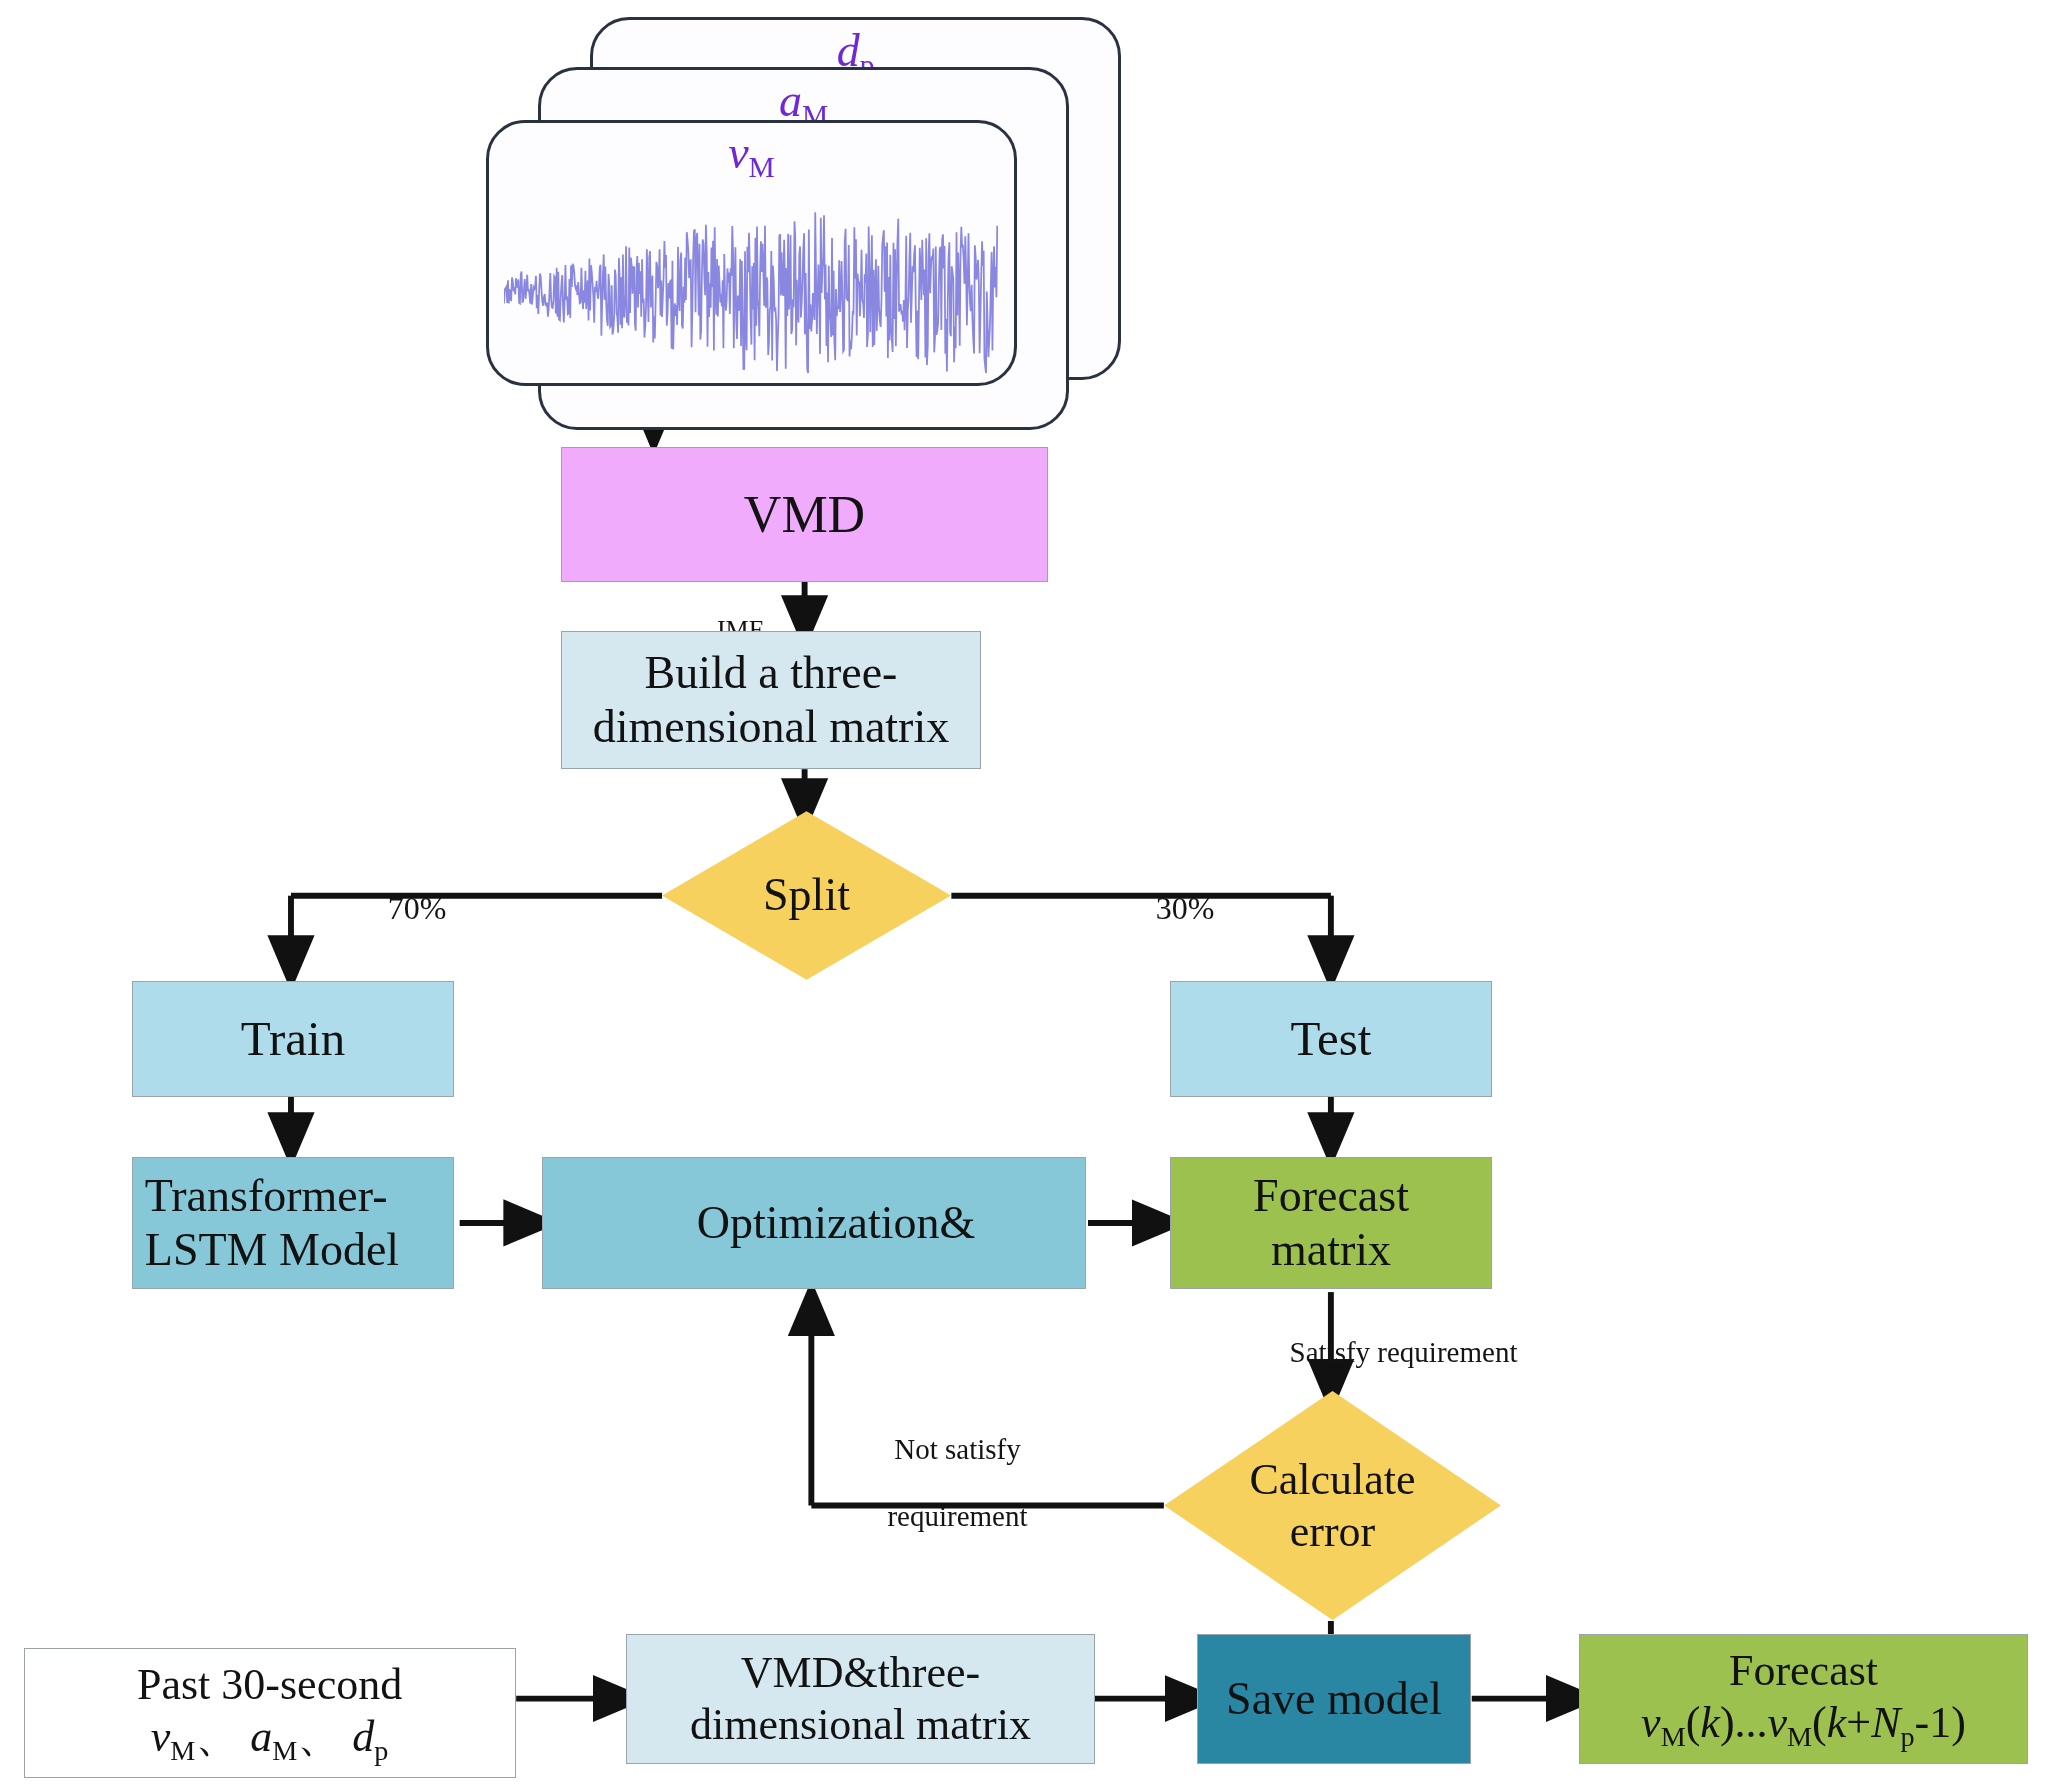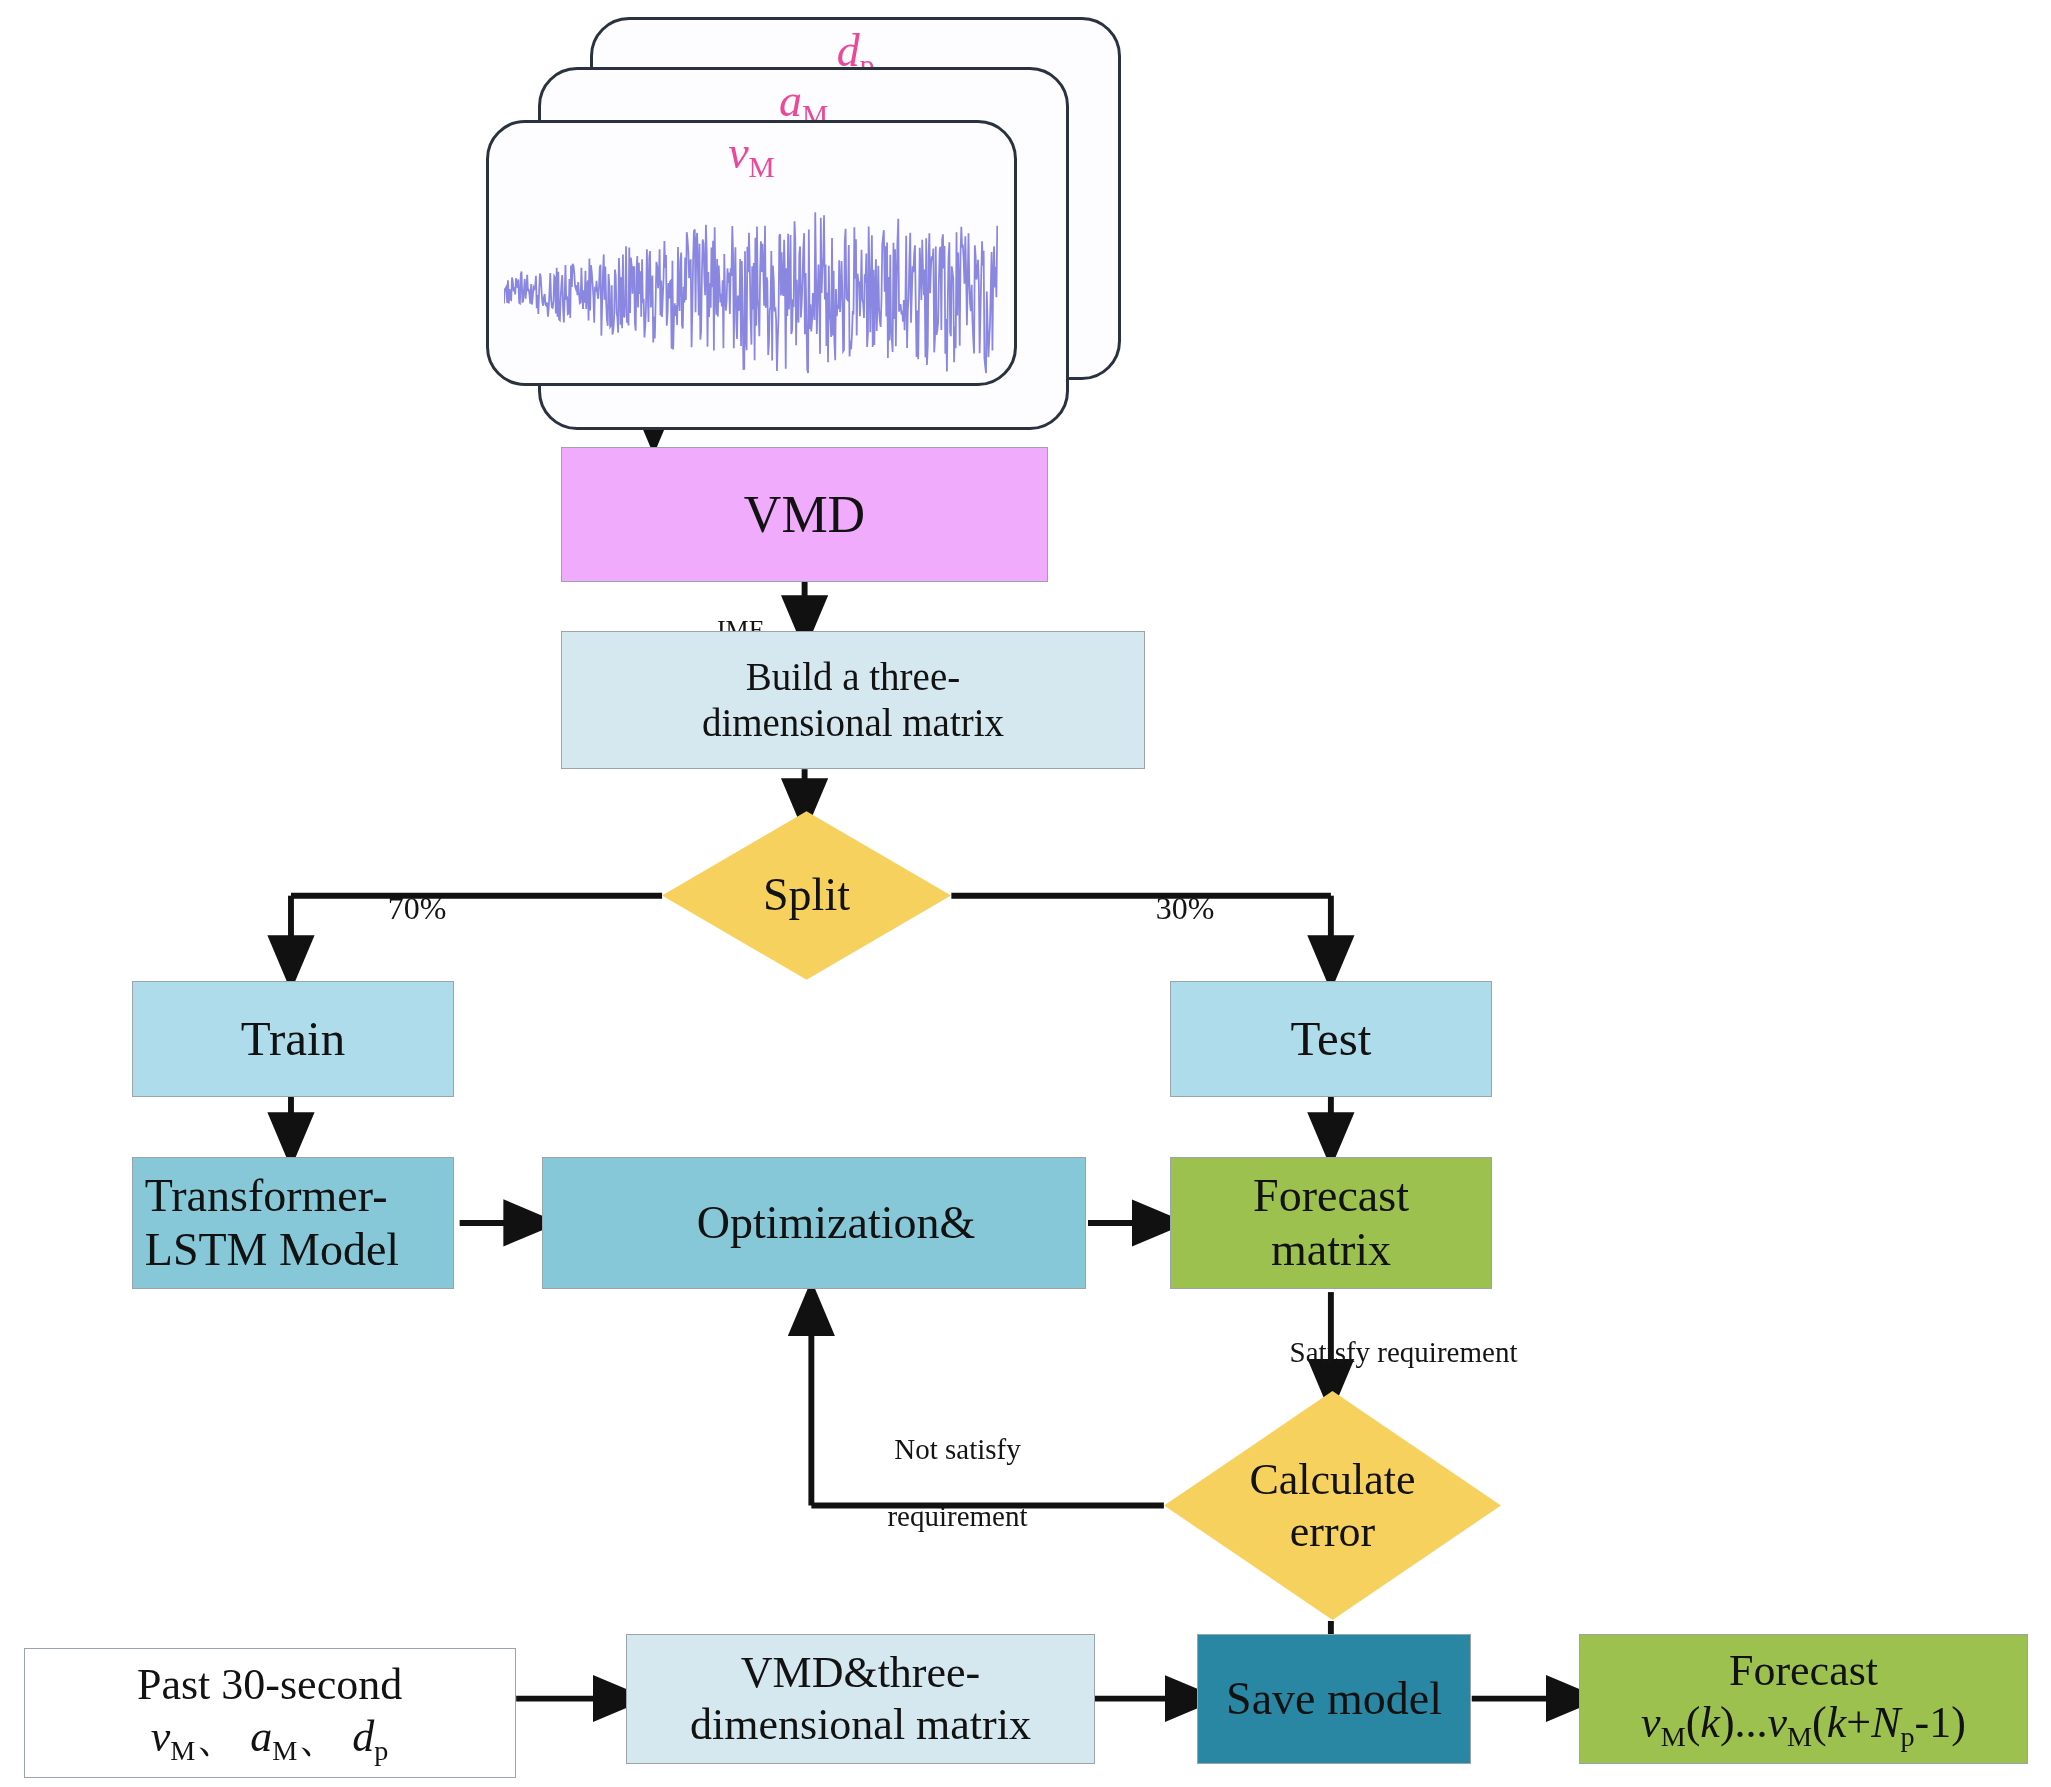--- a/index.html
+++ b/index.html
@@ -42,21 +42,21 @@
     border: 3.4px solid #2a3240;
     border-radius: 39px;
   }
   .card-label {
     position: absolute;
     left: 0;
     right: 0;
     text-align: center;
     font-size: 46px;
     font-style: italic;
-    color: #ec4899;
+    color: #6d28d9;
   }
   .sub {
     font-size: 0.64em;
     font-style: normal;
     vertical-align: -0.32em;
     letter-spacing: 0;
   }
   .ital { font-style: italic; }
   .wave-wrap {
     position: absolute;
@@ -150,21 +150,21 @@
   </div>
 
   <div class="node rect" style="left:561px; top:447px; width:487px; height:135px; background:#f0abfc; font-size:52px;">
     <span>VMD</span>
   </div>
 
   <div class="edge-label" style="left:685px; top:585px; width:110px; font-size:26px;">
     <span>IMF</span>
   </div>
 
-  <div class="node rect" style="left:561px; top:631px; width:584px; height:138px; background:#d5e7ef; font-size:39px; flex-direction:column;">
+  <div class="node rect" style="left:561px; top:631px; width:420px; height:138px; background:#d5e7ef; font-size:46px; flex-direction:column;">
     <span>Build a three-</span>
     <span>dimensional matrix</span>
   </div>
 
   <div class="node" style="left:662px; top:811px; width:289px; height:169px; font-size:46px;">
     <svg style="position:absolute; left:0; top:0;" width="289" height="169" viewBox="0 0 343 200">
       <polygon points="171.5,0 343,100 171.5,200 0,100" fill="#f7d15e"></polygon>
     </svg>
     <span class="diamond-text">Split</span>
   </div>

